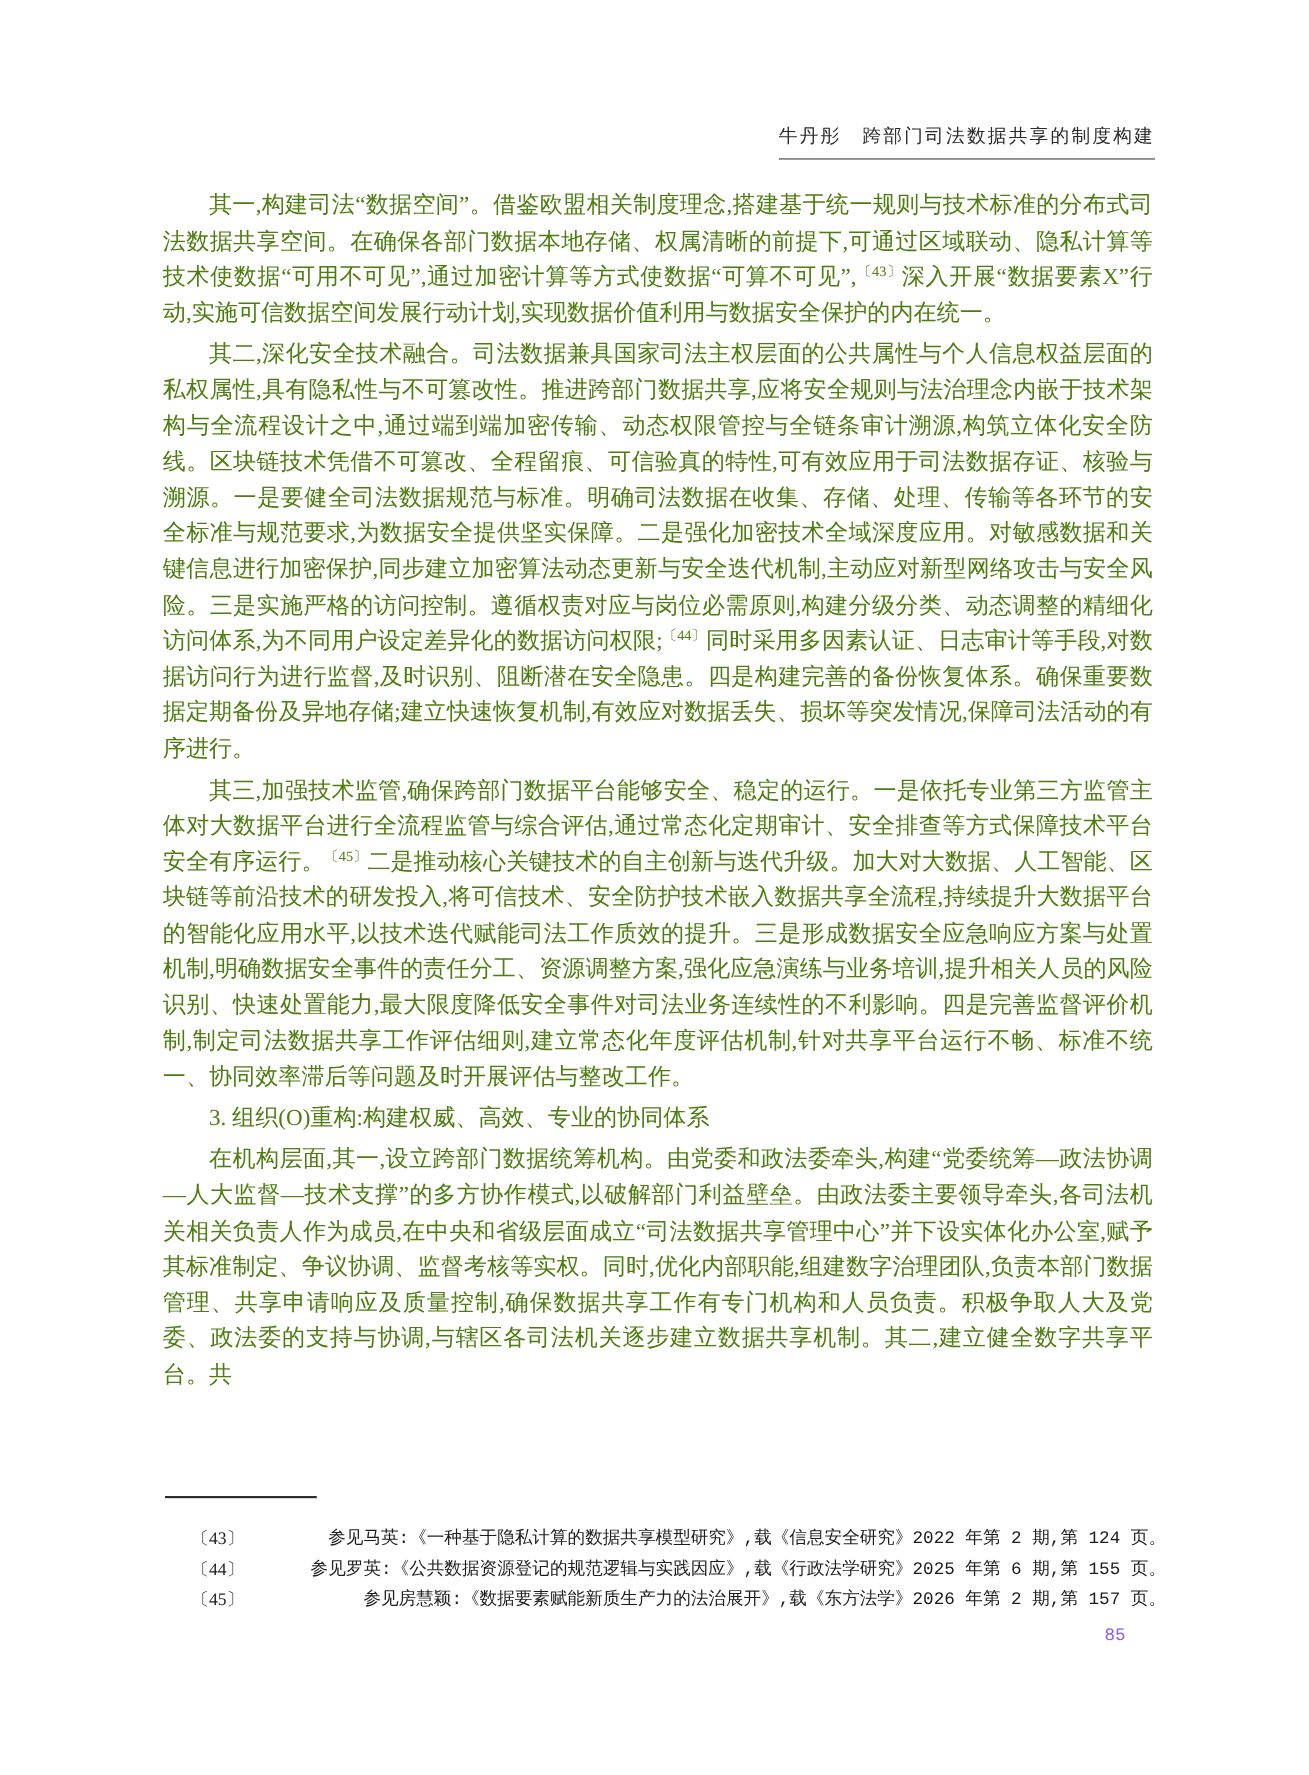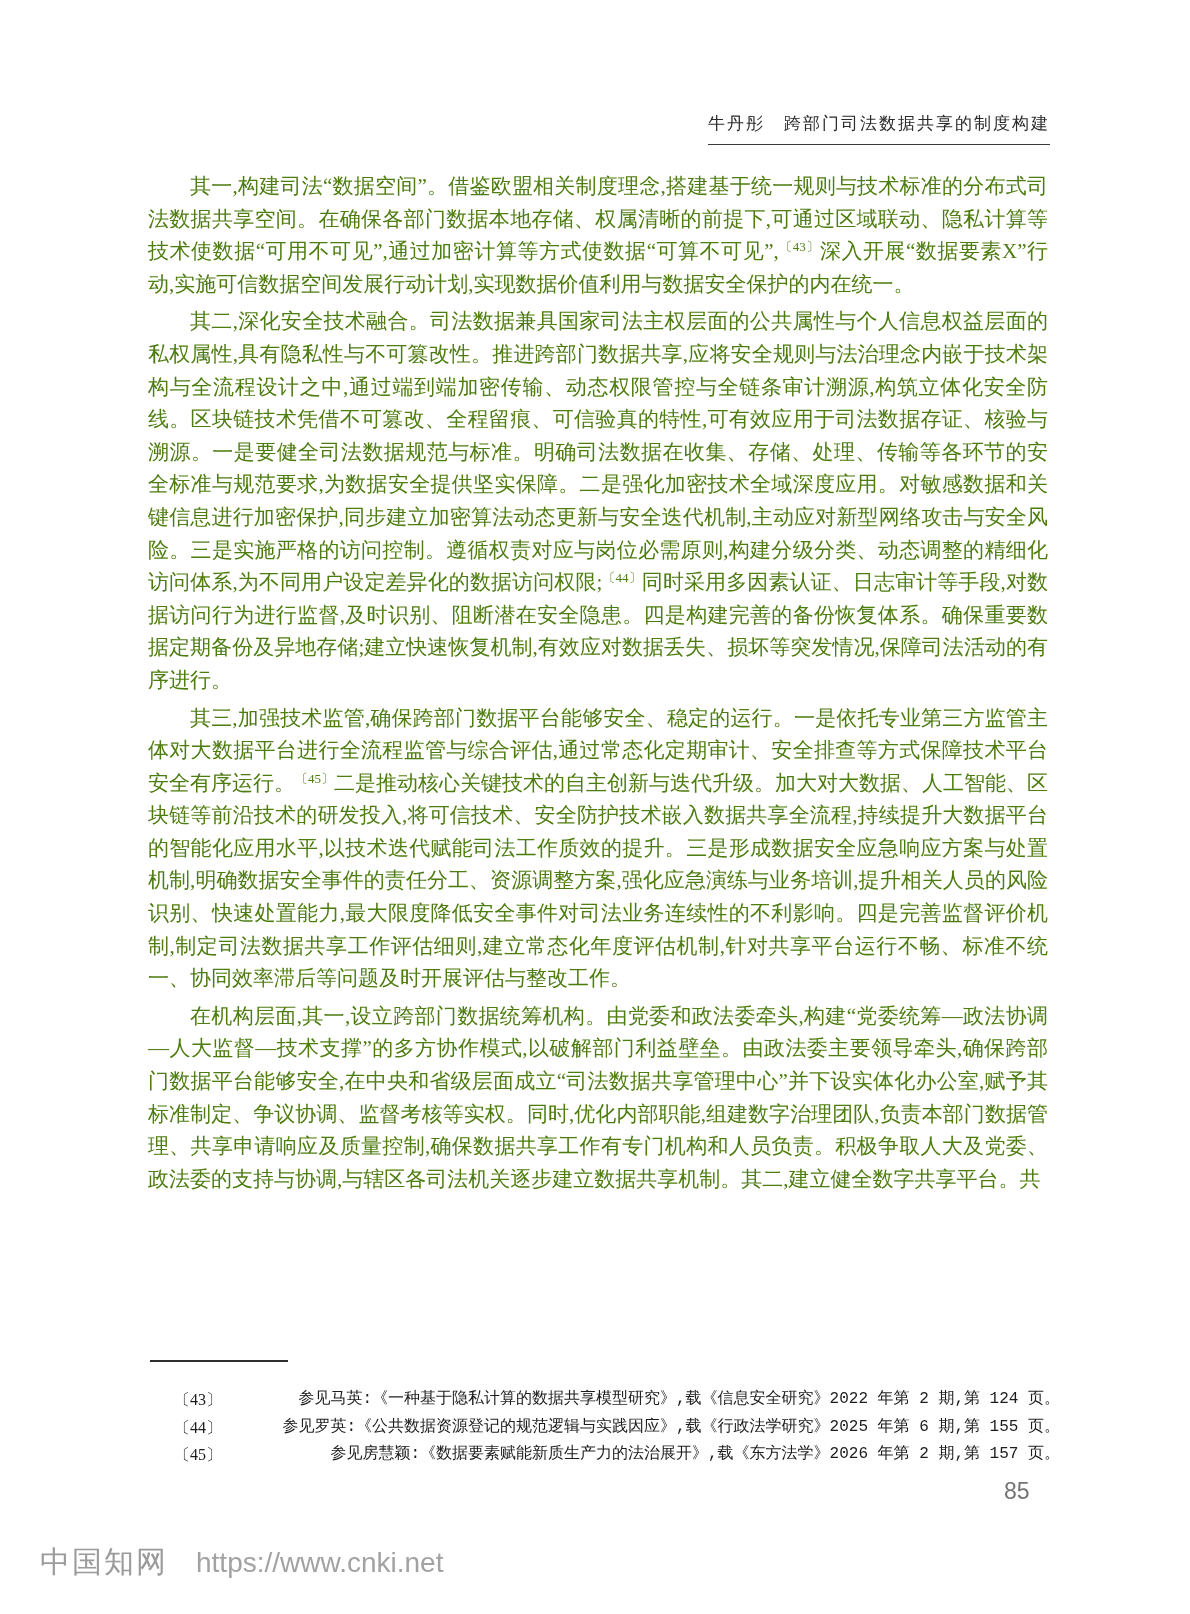--- a/index.html
+++ b/index.html
@@ -57,23 +57,23 @@
     line-height: 27.5px;
     color: #1c1c1c;
   }
   .fn-row { display: flex; margin: 0; }
   .fn-marker { flex: 0 0 auto; margin-right: 18px; white-space: nowrap; }
   .fn-text { flex: 1 1 auto; text-align: right; font-family: Liberation Mono, monospace; }
   .page-number {
     position: absolute;
     left: 1004px;
     top: 1478px;
-    font-size: 23px;
-    color: #737373;
-    font-family: Liberation Sans, sans-serif;
+    font-size: 16px;
+    color: #8b5cf6;
+    font-family: Liberation Mono, monospace;
   }
   .watermark {
     position: absolute;
     left: 40px;
     top: 1542px;
     display: flex;
     align-items: baseline;
     gap: 28px;
     color: #9b9b9b;
     user-select: none;
@@ -93,21 +93,22 @@
 <body>
 
 <div class="page">
 
   <div class="running-header">牛丹彤　跨部门司法数据共享的制度构建</div>
 
   <div class="body-text">
       <p class="para"><span>其一,构建司法“数据空间”。借鉴欧盟相关制度理念,搭建基于统一规则与技术标准的分布式司法数据共享空间。在确保各部门数据本地存储、权属清晰的前提下,可通过区域联动、隐私计算等技术使数据“可用不可见”,通过加密计算等方式使数据“可算不可见”,</span><sup class="fnref">〔43〕</sup><span>深入开展“数据要素X”行动,实施可信数据空间发展行动计划,实现数据价值利用与数据安全保护的内在统一。</span></p>
       <p class="para"><span>其二,深化安全技术融合。司法数据兼具国家司法主权层面的公共属性与个人信息权益层面的私权属性,具有隐私性与不可篡改性。推进跨部门数据共享,应将安全规则与法治理念内嵌于技术架构与全流程设计之中,通过端到端加密传输、动态权限管控与全链条审计溯源,构筑立体化安全防线。区块链技术凭借不可篡改、全程留痕、可信验真的特性,可有效应用于司法数据存证、核验与溯源。一是要健全司法数据规范与标准。明确司法数据在收集、存储、处理、传输等各环节的安全标准与规范要求,为数据安全提供坚实保障。二是强化加密技术全域深度应用。对敏感数据和关键信息进行加密保护,同步建立加密算法动态更新与安全迭代机制,主动应对新型网络攻击与安全风险。三是实施严格的访问控制。遵循权责对应与岗位必需原则,构建分级分类、动态调整的精细化访问体系,为不同用户设定差异化的数据访问权限;</span><sup class="fnref">〔44〕</sup><span>同时采用多因素认证、日志审计等手段,对数据访问行为进行监督,及时识别、阻断潜在安全隐患。四是构建完善的备份恢复体系。确保重要数据定期备份及异地存储;建立快速恢复机制,有效应对数据丢失、损坏等突发情况,保障司法活动的有序进行。</span></p>
       <p class="para"><span>其三,加强技术监管,确保跨部门数据平台能够安全、稳定的运行。一是依托专业第三方监管主体对大数据平台进行全流程监管与综合评估,通过常态化定期审计、安全排查等方式保障技术平台安全有序运行。</span><sup class="fnref">〔45〕</sup><span>二是推动核心关键技术的自主创新与迭代升级。加大对大数据、人工智能、区块链等前沿技术的研发投入,将可信技术、安全防护技术嵌入数据共享全流程,持续提升大数据平台的智能化应用水平,以技术迭代赋能司法工作质效的提升。三是形成数据安全应急响应方案与处置机制,明确数据安全事件的责任分工、资源调整方案,强化应急演练与业务培训,提升相关人员的风险识别、快速处置能力,最大限度降低安全事件对司法业务连续性的不利影响。四是完善监督评价机制,制定司法数据共享工作评估细则,建立常态化年度评估机制,针对共享平台运行不畅、标准不统一、协同效率滞后等问题及时开展评估与整改工作。</span></p>
-      <p class="para"><span>在机构层面,其一,设立跨部门数据统筹机构。由党委和政法委牵头,构建“党委统筹—政法协调—人大监督—技术支撑”的多方协作模式,以破解部门利益壁垒。由政法委主要领导牵头,确保跨部门数据平台能够安全,在中央和省级层面成立“司法数据共享管理中心”并下设实体化办公室,赋予其标准制定、争议协调、监督考核等实权。同时,优化内部职能,组建数字治理团队,负责本部门数据管理、共享申请响应及质量控制,确保数据共享工作有专门机构和人员负责。积极争取人大及党委、政法委的支持与协调,与辖区各司法机关逐步建立数据共享机制。其二,建立健全数字共享平台。共</span></p>
+      <p class="para"><span>3. 组织(O)重构:构建权威、高效、专业的协同体系</span></p>
+      <p class="para"><span>在机构层面,其一,设立跨部门数据统筹机构。由党委和政法委牵头,构建“党委统筹—政法协调—人大监督—技术支撑”的多方协作模式,以破解部门利益壁垒。由政法委主要领导牵头,各司法机关相关负责人作为成员,在中央和省级层面成立“司法数据共享管理中心”并下设实体化办公室,赋予其标准制定、争议协调、监督考核等实权。同时,优化内部职能,组建数字治理团队,负责本部门数据管理、共享申请响应及质量控制,确保数据共享工作有专门机构和人员负责。积极争取人大及党委、政法委的支持与协调,与辖区各司法机关逐步建立数据共享机制。其二,建立健全数字共享平台。共</span></p>
     </div>
 
   <div class="fn-sep"></div>
 
   <div class="footnotes">
       <p class="fn-row">
         <span class="fn-marker">〔43〕</span>
         <span class="fn-text">参见马英:《一种基于隐私计算的数据共享模型研究》,载《信息安全研究》2022 年第 2 期,第 124 页。</span>
       </p>
       <p class="fn-row">
@@ -115,18 +116,14 @@
         <span class="fn-text">参见罗英:《公共数据资源登记的规范逻辑与实践因应》,载《行政法学研究》2025 年第 6 期,第 155 页。</span>
       </p>
       <p class="fn-row">
         <span class="fn-marker">〔45〕</span>
         <span class="fn-text">参见房慧颖:《数据要素赋能新质生产力的法治展开》,载《东方法学》2026 年第 2 期,第 157 页。</span>
       </p>
     </div>
 
   <div class="page-number">85</div>
 
-  <div class="watermark">
-    <span class="wm-brand">中国知网</span>
-    <span class="wm-url">https://www.cnki.net</span>
-  </div>
 
 </div>
 
 </body></html>

